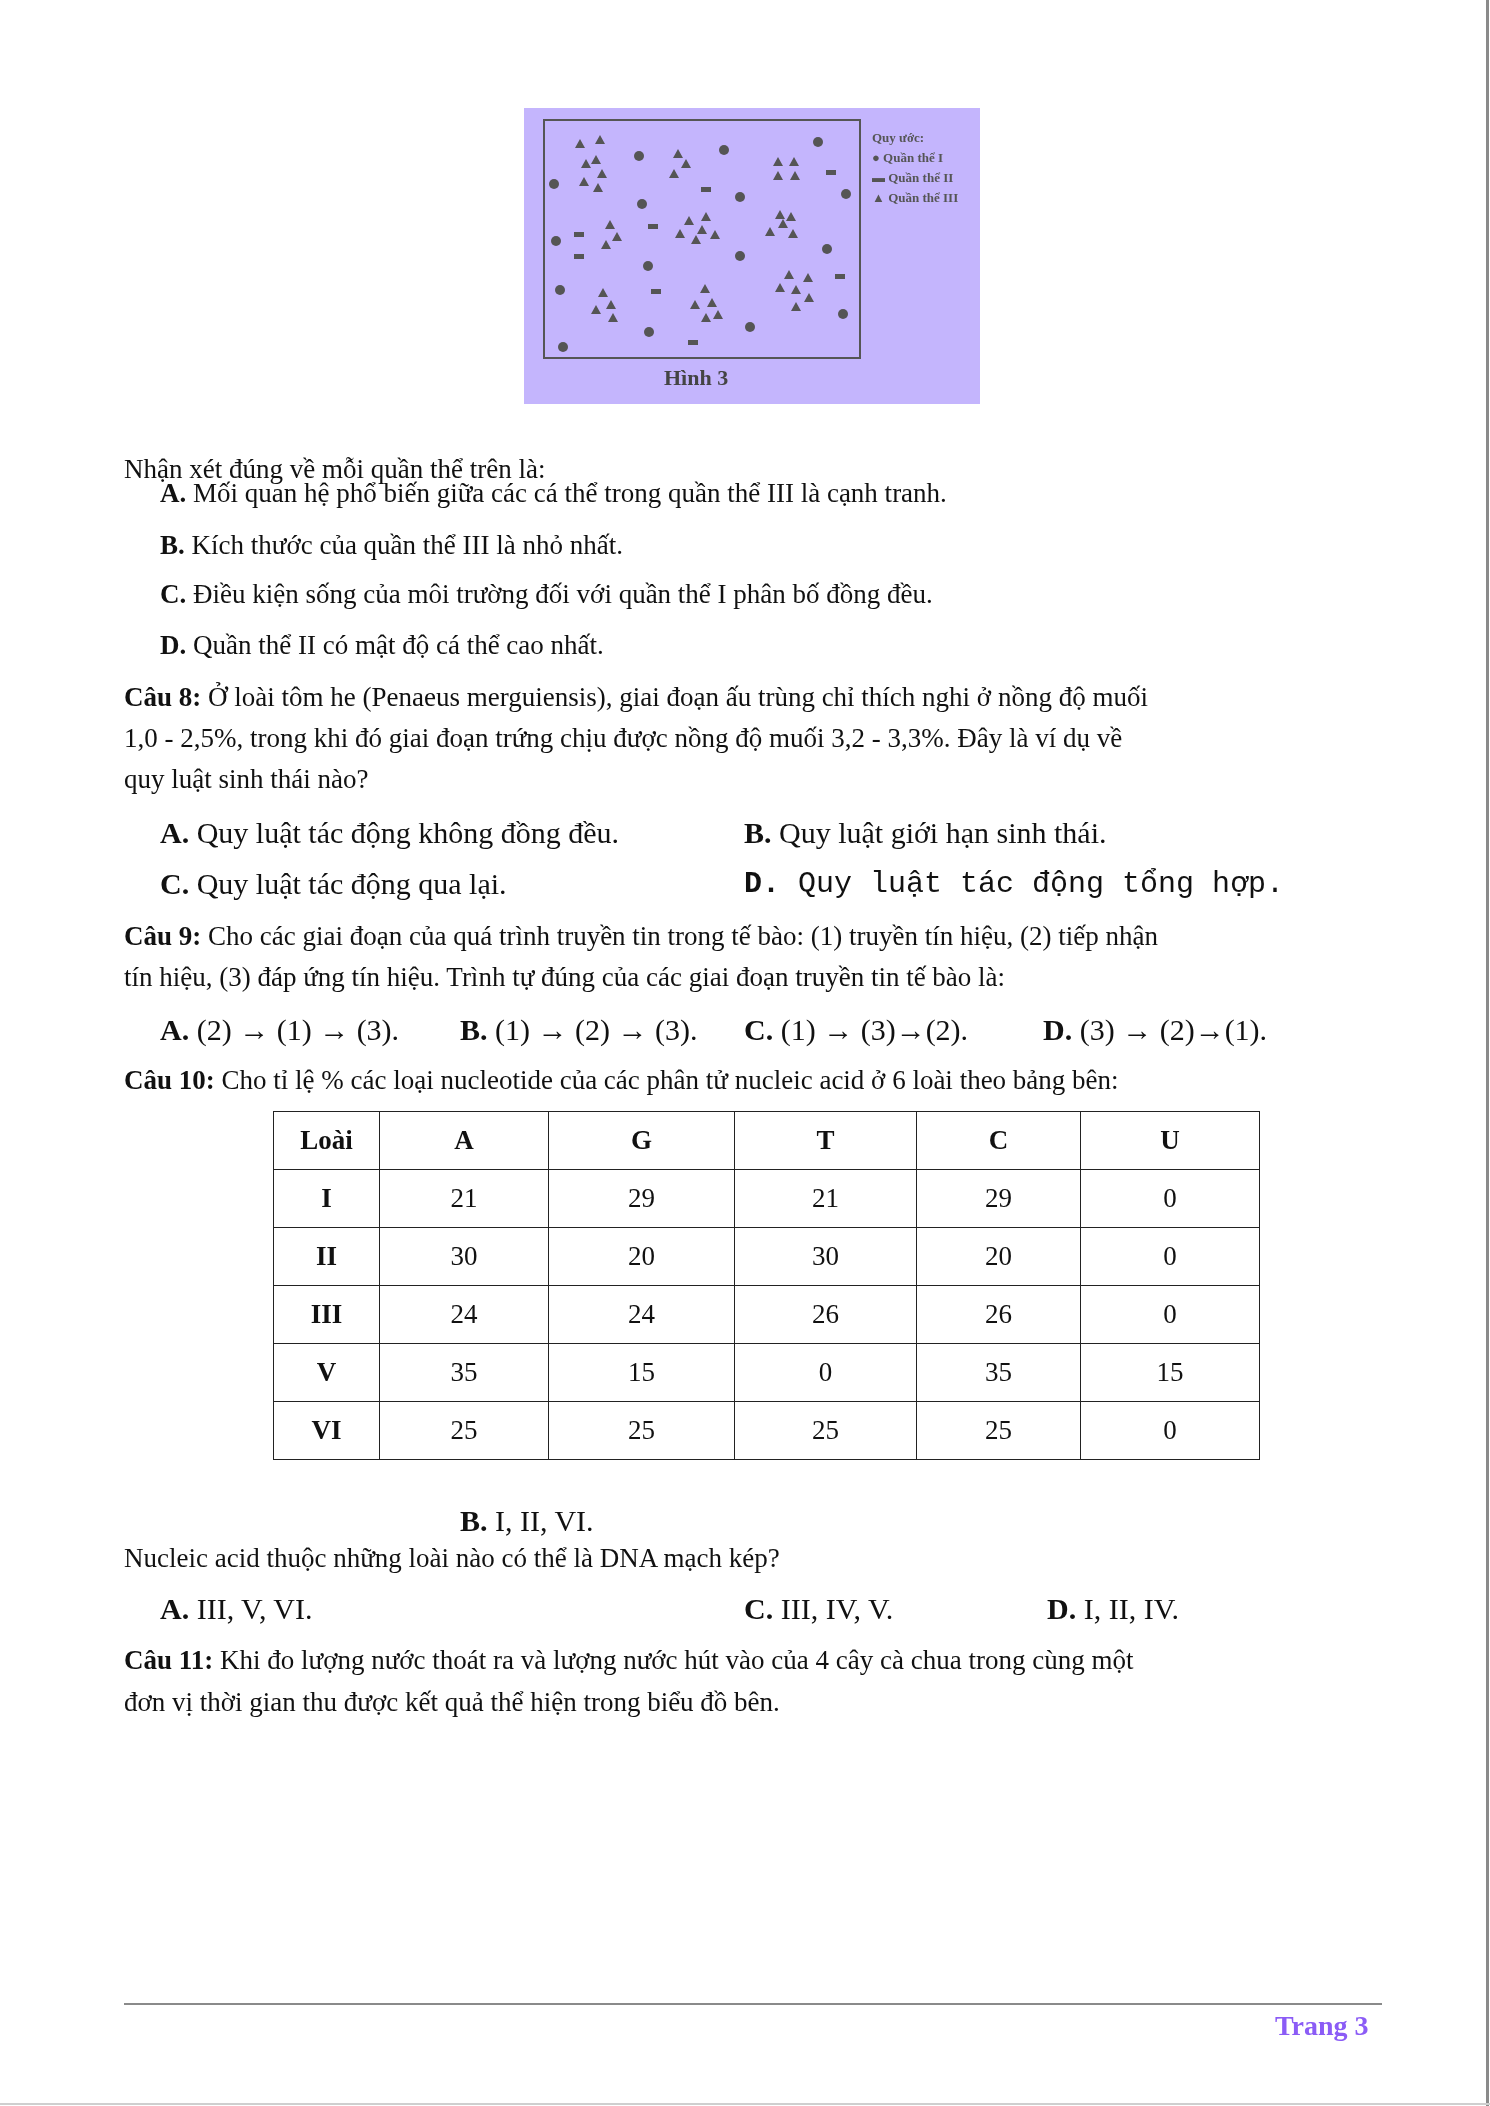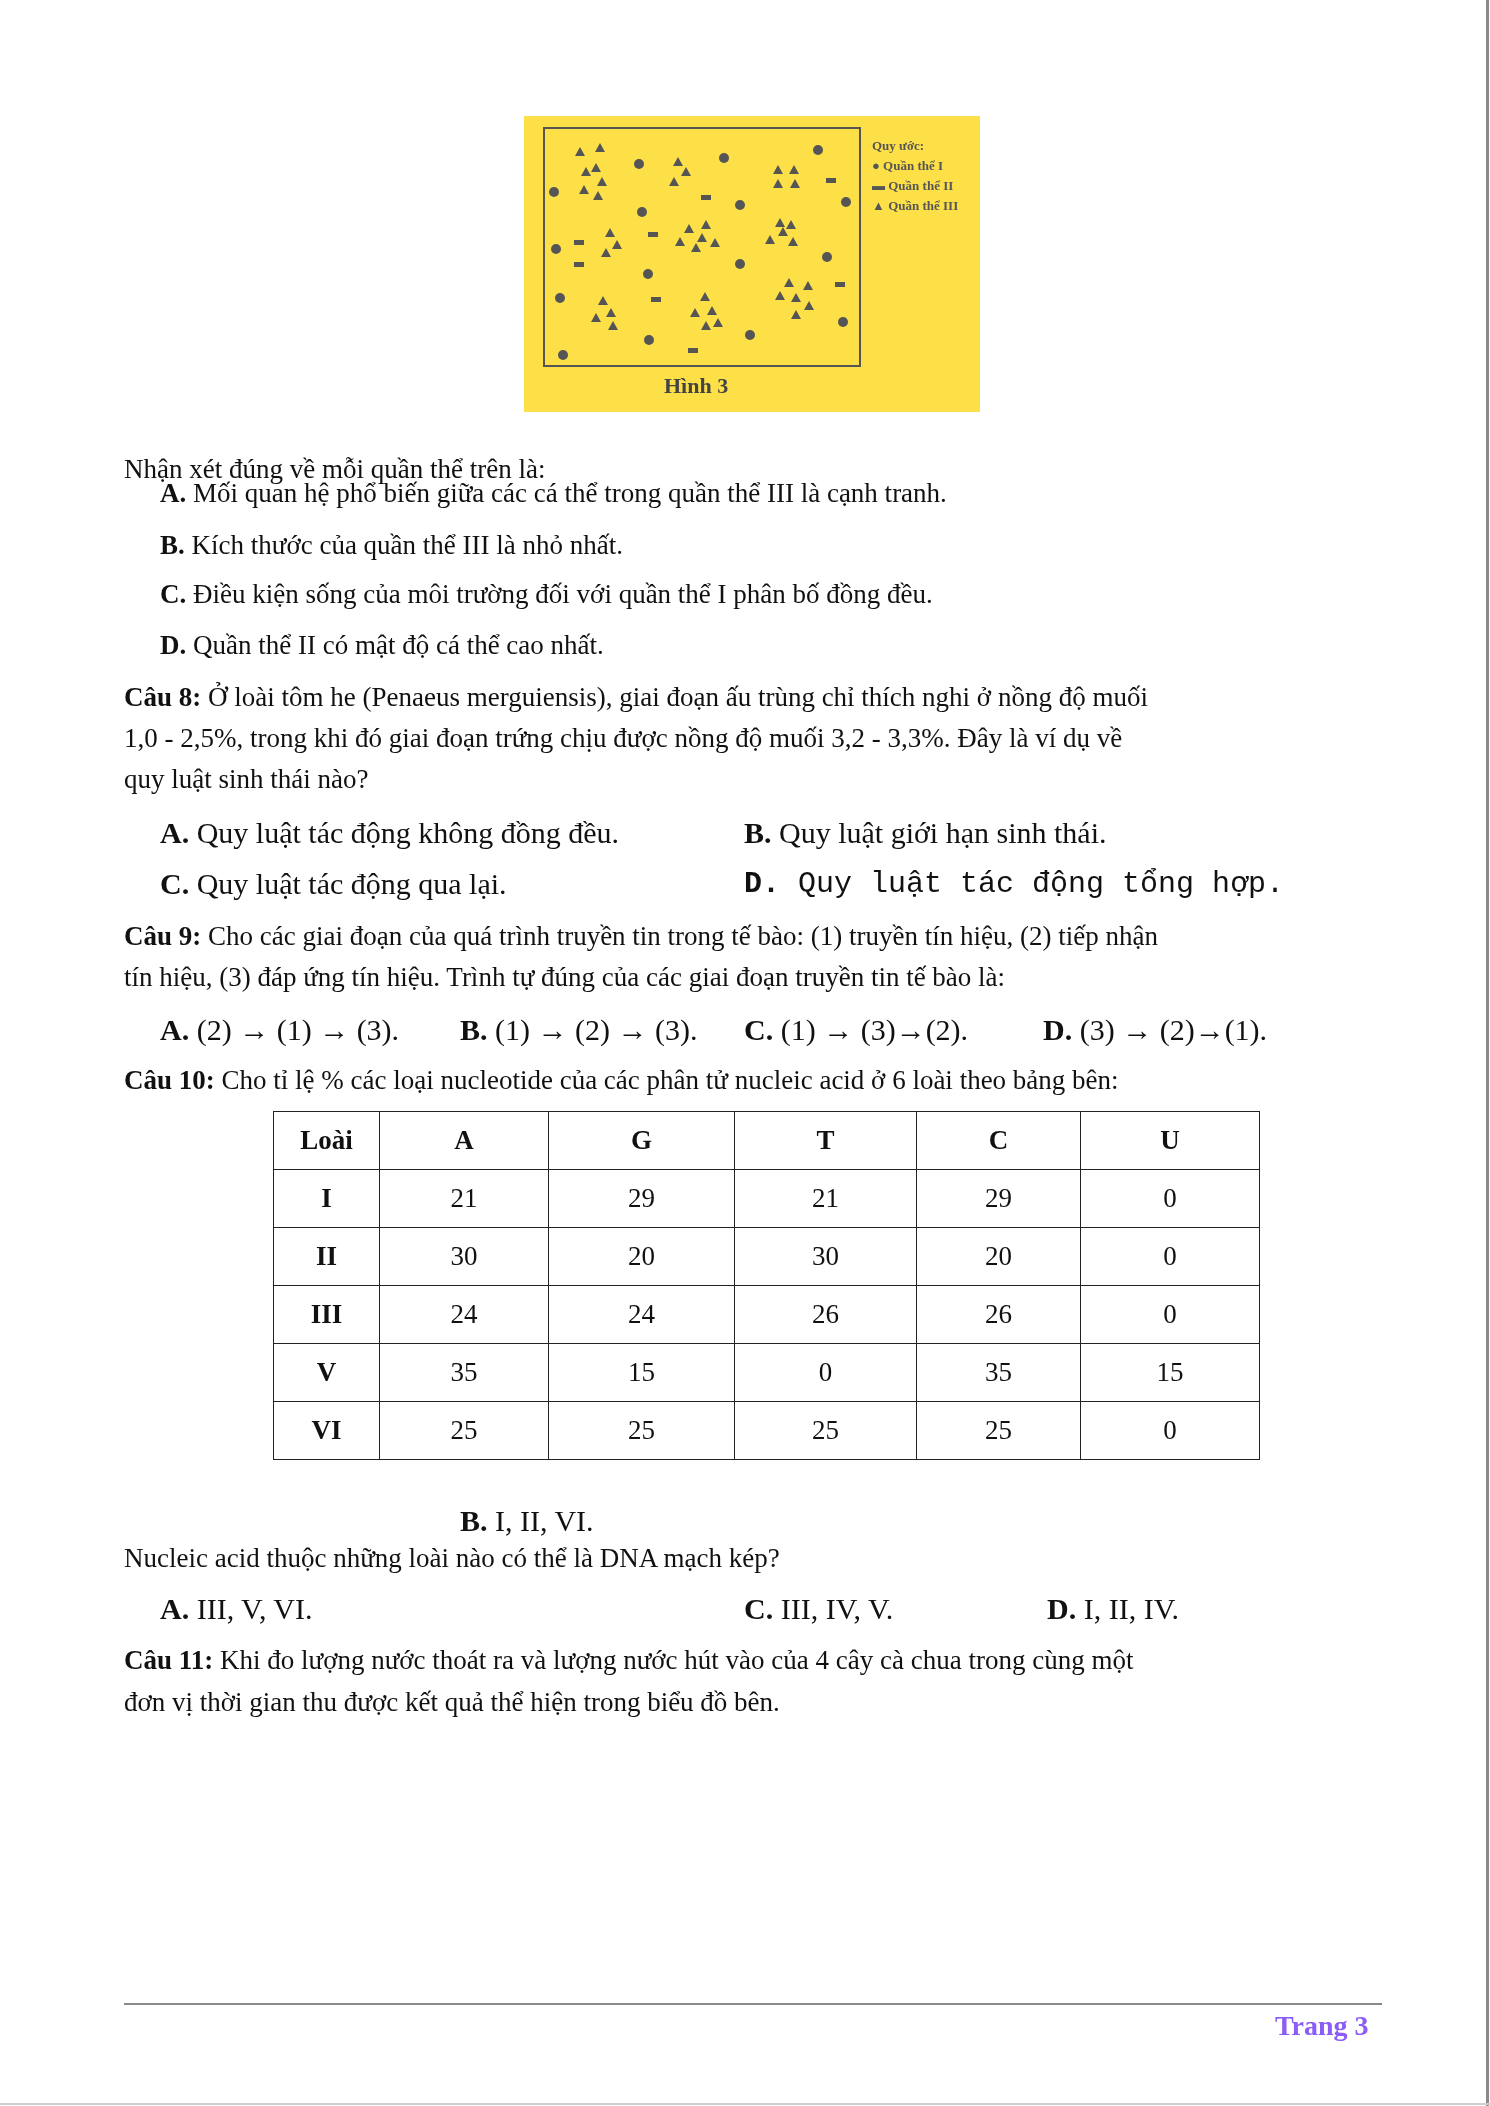--- a/index.html
+++ b/index.html
@@ -4,21 +4,21 @@
 <style>
   html, body { margin: 0; padding: 0; }
   body {
     width: 1490px; height: 2106px; background: #ffffff; position: relative; overflow: hidden;
     font-family: "Liberation Serif", "DejaVu Serif", serif; color: #111;
   }
   .page-border-right { position: absolute; left: 1486px; top: 0; width: 3px; height: 2106px; background: #8a8a8a; }
   .page-border-bottom { position: absolute; left: 0; top: 2103px; width: 1490px; height: 2px; background: #cfcfcf; }
 
   
-  .figure { position: absolute; left: 524px; top: 116px; width: 456px; height: 296px; background: #fde047; }
+  .figure { position: absolute; left: 524px; top: 108px; width: 456px; height: 296px; background: #c4b5fd; }
   .figure svg { position: absolute; left: 0; top: 0; }
   .fig-caption { position: absolute; left: 140px; top: 257px; font-size: 22px; font-weight: bold; color: #444; }
   .legend { position: absolute; left: 348px; top: 20px; font-size: 13px; color: #555; line-height: 20px; font-weight: bold; }
 
   .line { position: absolute; font-size: 27px; white-space: nowrap; line-height: 34px; }
   .b { font-weight: bold; }
   .opt { position: absolute; font-size: 30px; white-space: nowrap; line-height: 34px; }
 
   
   table.nuc { position: absolute; left: 273px; top: 1111px; border-collapse: collapse; font-size: 27px; }

